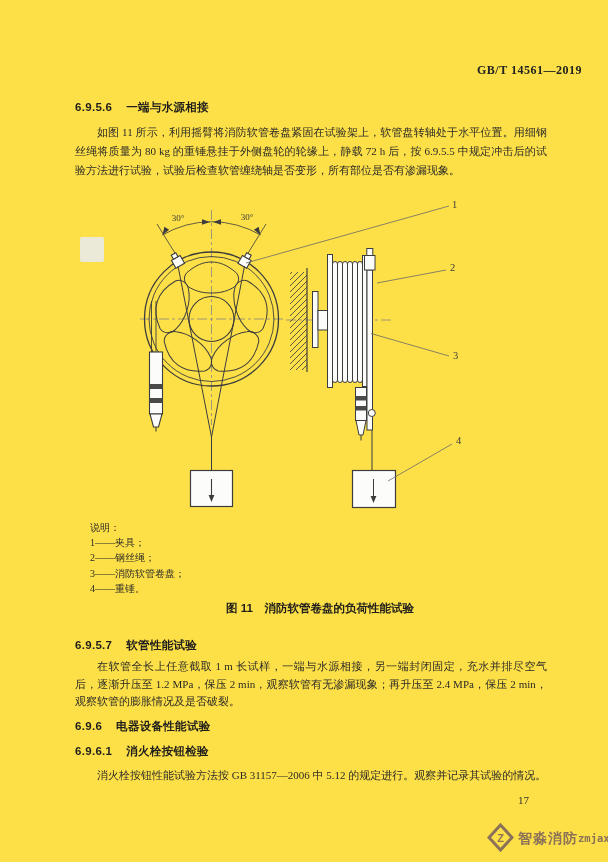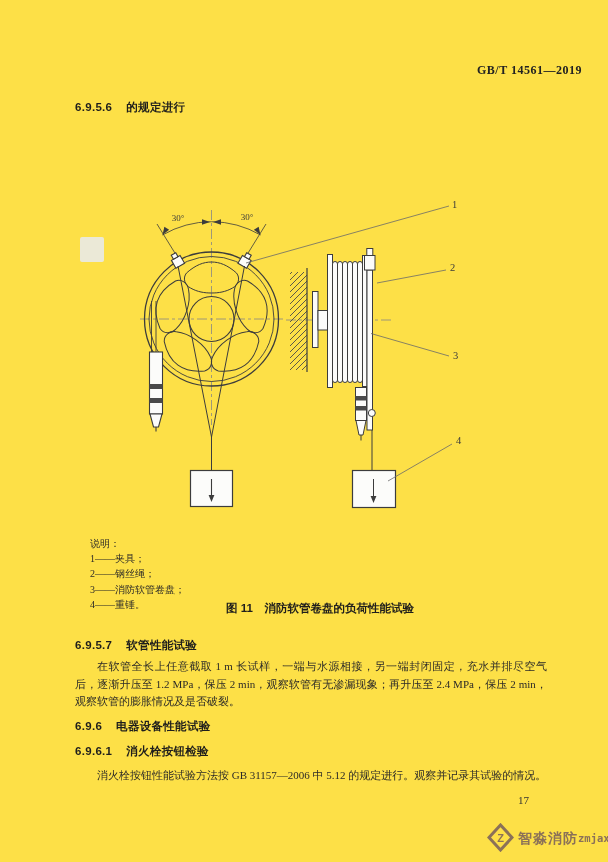--- a/index.html
+++ b/index.html
@@ -6,21 +6,21 @@
   body{width:608px;height:862px;background:#e9e9e7;font-family:"Liberation Serif","DejaVu Serif",serif;}
   .page{position:relative;width:608px;height:862px;background:#fde047;overflow:hidden;color:#2e2c29;padding-left:36px;}
   .hdr{position:absolute;top:63px;right:62px;font-size:12px;font-weight:bold;letter-spacing:.5px;color:#222;}
   .sec-h{position:absolute;left:75px;font-size:11.5px;font-weight:bold;color:#1f1e1c;
          font-family:"Liberation Sans","DejaVu Sans",sans-serif;letter-spacing:.3px;}
   .sec-h .num{margin-right:14px;}
   .para{position:absolute;left:75px;width:472px;font-size:11px;line-height:19px;text-align:justify;
         text-indent:22px;margin:0;color:#2c2a27;}
   .para.tight{line-height:17.5px;}
   .fig-svg{position:absolute;left:0;top:0;width:608px;height:862px;}
-  .legend{position:absolute;left:90px;top:520px;font-size:10px;line-height:15.2px;color:#2c2a27;margin-top:16px;}
+  .legend{position:absolute;left:90px;top:520px;font-size:10px;line-height:15.2px;color:#2c2a27;}
   .caption{position:absolute;left:16px;top:601px;width:608px;text-align:center;font-size:11.5px;font-weight:bold;
            color:#1f1e1c;font-family:"Liberation Sans","DejaVu Sans",sans-serif;}
   .pagenum{position:absolute;left:518px;top:794px;font-size:11px;color:#333;}
   .stamp{position:absolute;left:80px;top:237px;width:24px;height:25px;background:#e7eaf1;border-radius:2px;opacity:.85;}
   .wm{position:absolute;left:487px;top:823px;display:flex;align-items:center;gap:4px;}
   .wm .txt{display:flex;flex-direction:row;line-height:1;}
   .wm .brand{font-size:14px;font-weight:bold;color:#8b7158;letter-spacing:1px;
              font-family:"Liberation Sans","DejaVu Sans",sans-serif;}
   .wm .domain{font-size:10.5px;font-weight:bold;color:#8b7158;margin-top:2px;
               font-family:"DejaVu Sans Mono","Liberation Mono",monospace;text-align:right;}
@@ -29,22 +29,23 @@
 </head>
 <body>
 
 <div class="page">
 
   <div class="stamp"></div>
 
   <div class="hdr">GB/T 14561—2019</div>
 
   <div class="sec-h" style="top:100px">
-    <span class="num">6.9.5.6</span><span>的规定进行</span>
-  </div>
+    <span class="num">6.9.5.6</span><span>一端与水源相接</span>
+  </div>
+  <p class="para" style="top:123px">如图 11 所示，利用摇臂将消防软管卷盘紧固在试验架上，软管盘转轴处于水平位置。用细钢丝绳将质量为 80 kg 的重锤悬挂于外侧盘轮的轮缘上，静载 72 h 后，按 6.9.5.5 中规定冲击后的试验方法进行试验，试验后检查软管缠绕轴是否变形，所有部位是否有渗漏现象。</p>
 
   <svg class="fig-svg" viewBox="0 0 608 862">
     <defs>
       <pattern id="hatch" patternUnits="userSpaceOnUse" width="6" height="6">
         <path d="M0,6 L6,0" stroke="#4a4a4a" stroke-width="0.9" fill="none"></path>
       </pattern>
     </defs>
 
     <g stroke="#3c3c3c" fill="none" stroke-width="1.1">
 

